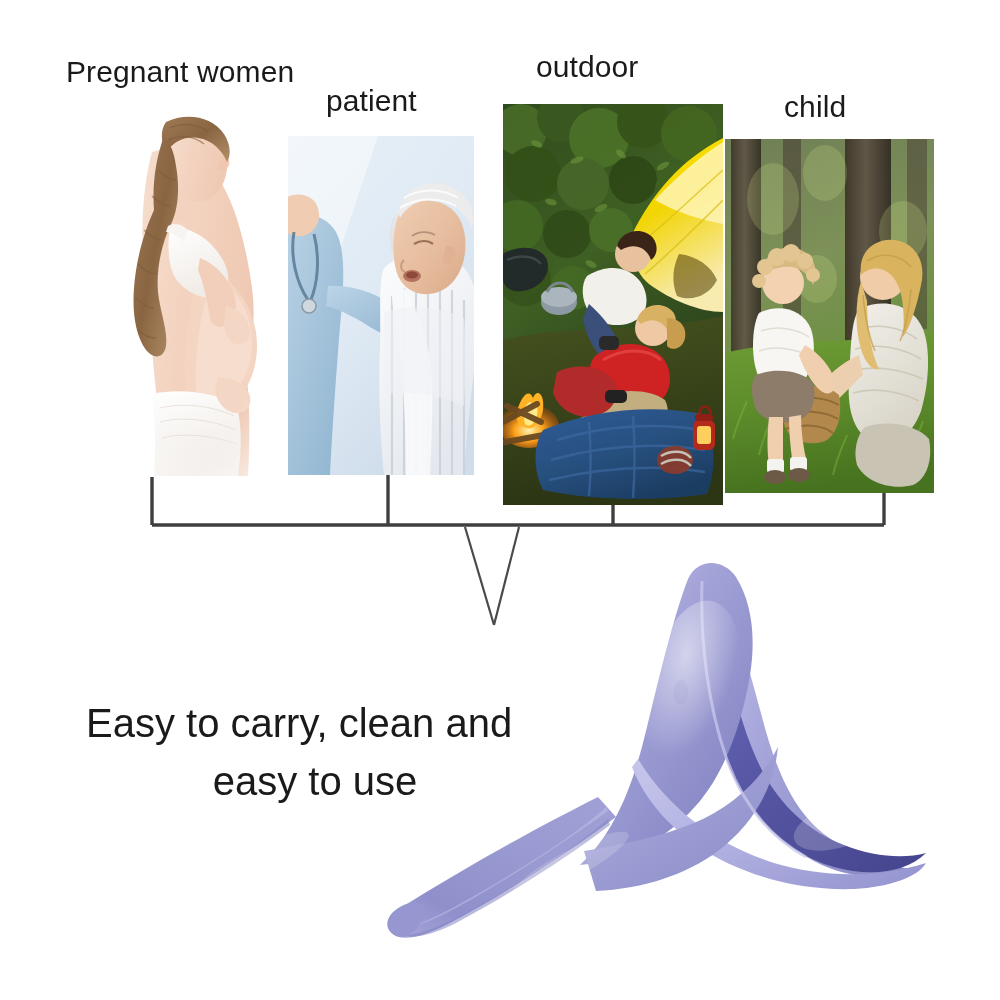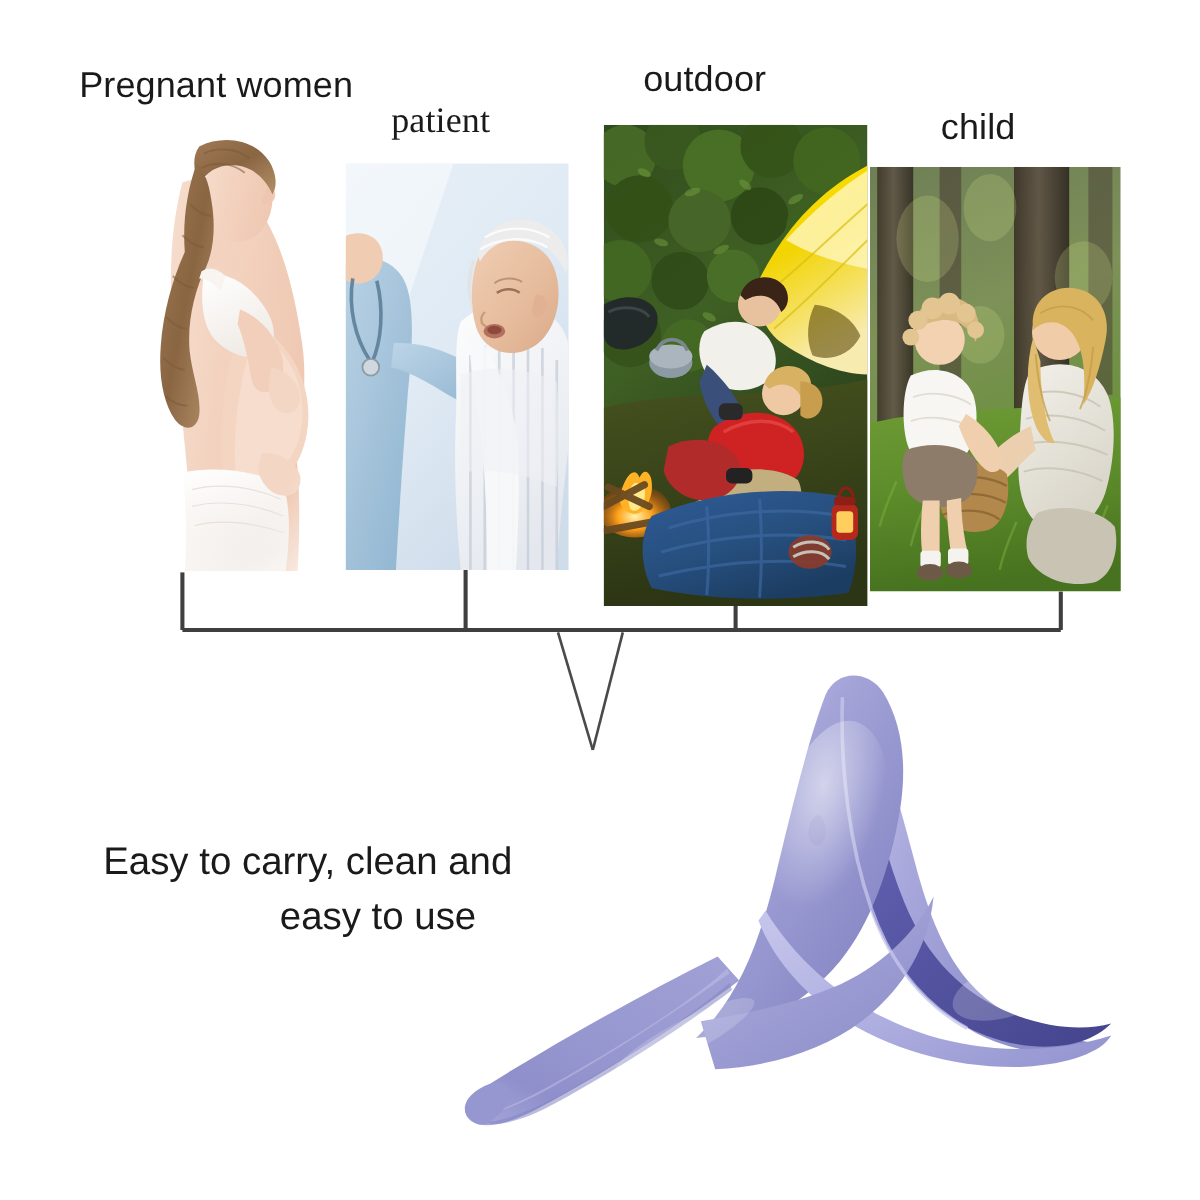--- a/index.html
+++ b/index.html
@@ -27,21 +27,21 @@
   .cat-label {
     position: absolute;
     color: #1a1a1a;
     font-size: 30px;
     font-weight: 400;
     letter-spacing: 0.1px;
     white-space: nowrap;
     line-height: 1;
   }
   #label-pregnant { left: 66px;  top: 57px; }
-  #label-patient  { left: 326px; top: 86px; font-family: Liberation Serif, serif; }
+  #label-patient  { left: 326px; top: 86px; }
   #label-outdoor  { left: 536px; top: 52px; }
   #label-child    { left: 784px; top: 92px; text-align: center; }
 
   
   .photo {
     position: absolute;
     overflow: hidden;
     background: #ffffff;
   }
 
@@ -63,21 +63,21 @@
   #bracket { position: absolute; left: 0; top: 455px; width: 1000px; height: 180px; }
 
   
   #caption {
     position: absolute;
     left: 60px;
     top: 694px;
     width: 510px;
     text-align: center;
     color: #1a1a1a;
-    font-size: 32px;
+    font-size: 40px;
     line-height: 1.45;
     font-weight: 400;
   }
   #caption .cap-line { display: block; white-space: nowrap; }
   #caption .cap-line-1 { text-align: left; padding-left: 26px; }
   #caption .cap-line-2 { text-align: center; }
 
   
   #product { position: absolute; left: 370px; top: 545px; width: 600px; height: 430px; }
 </style>

